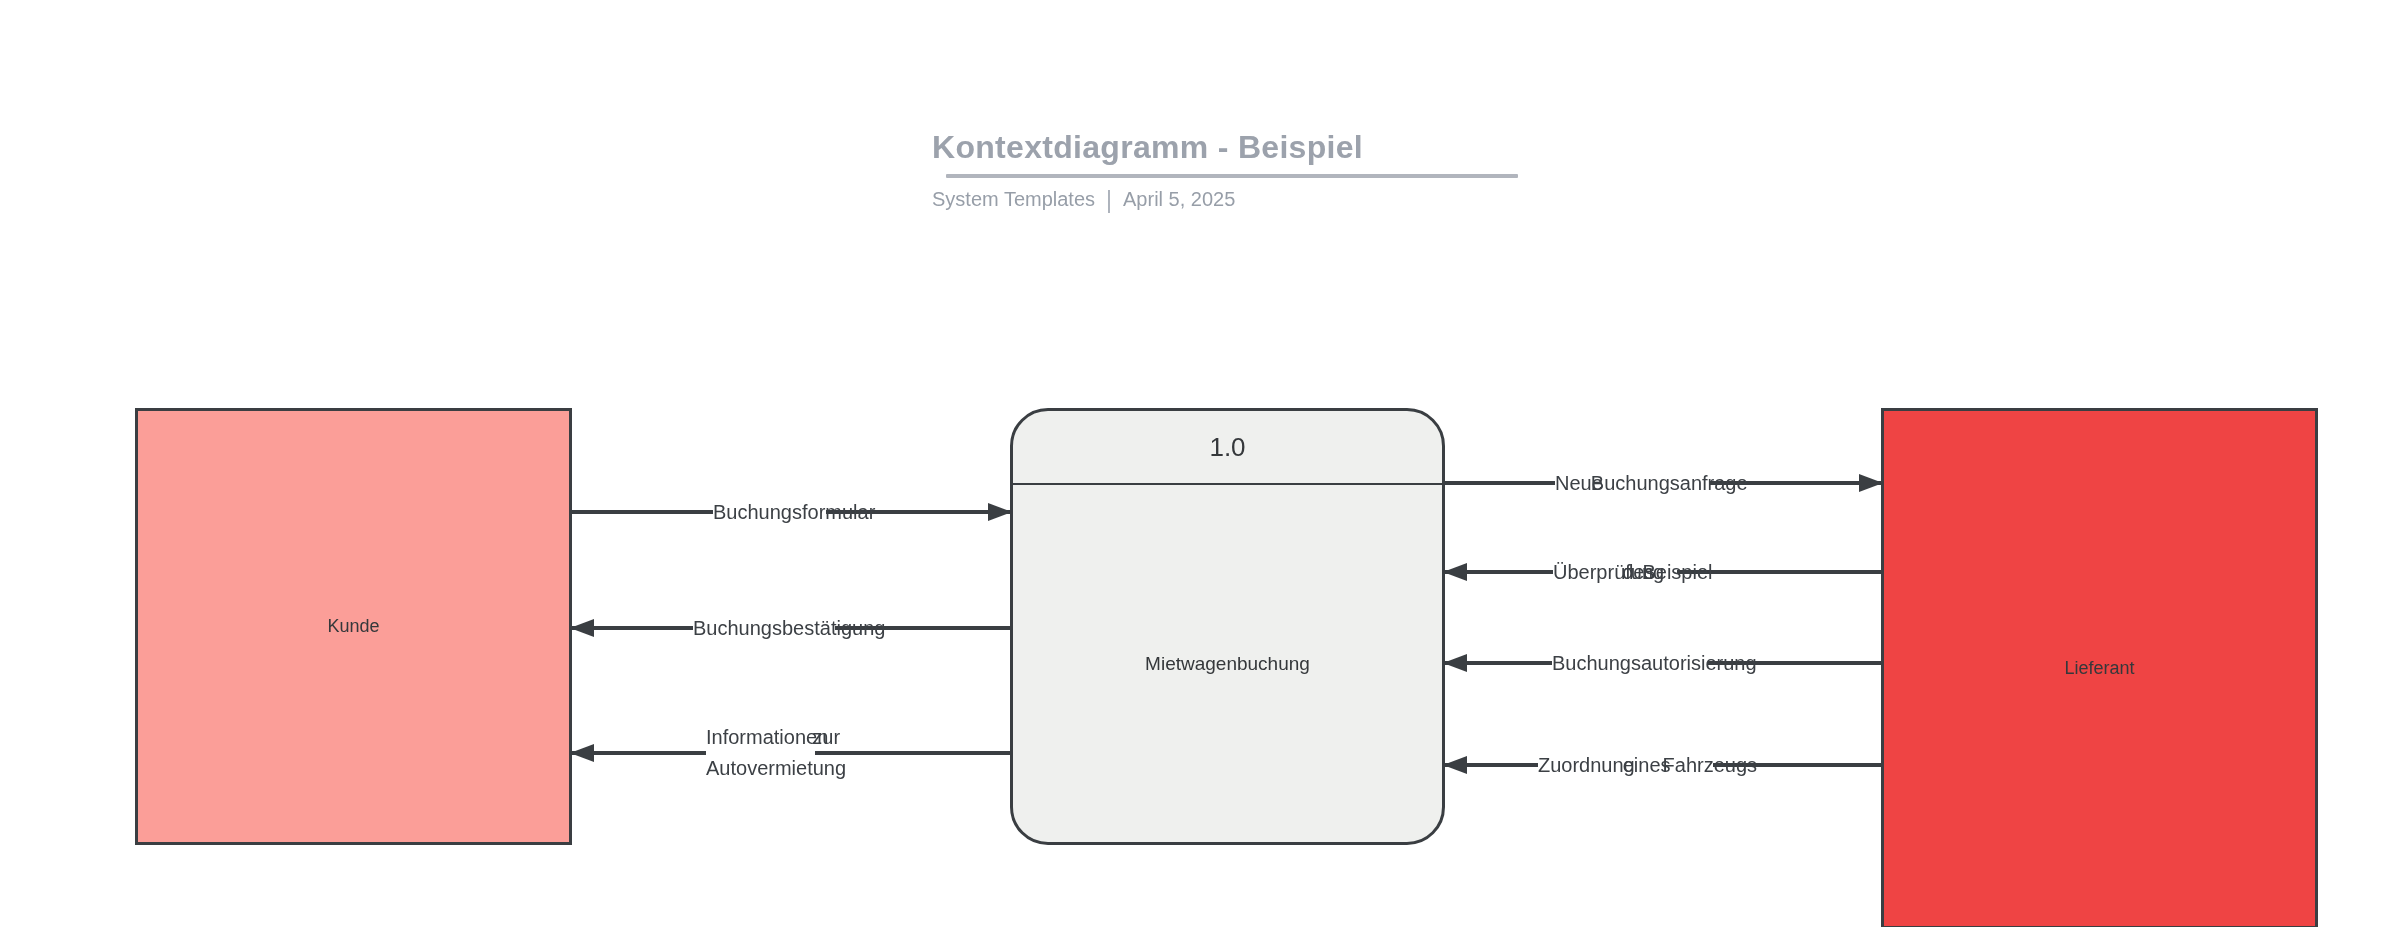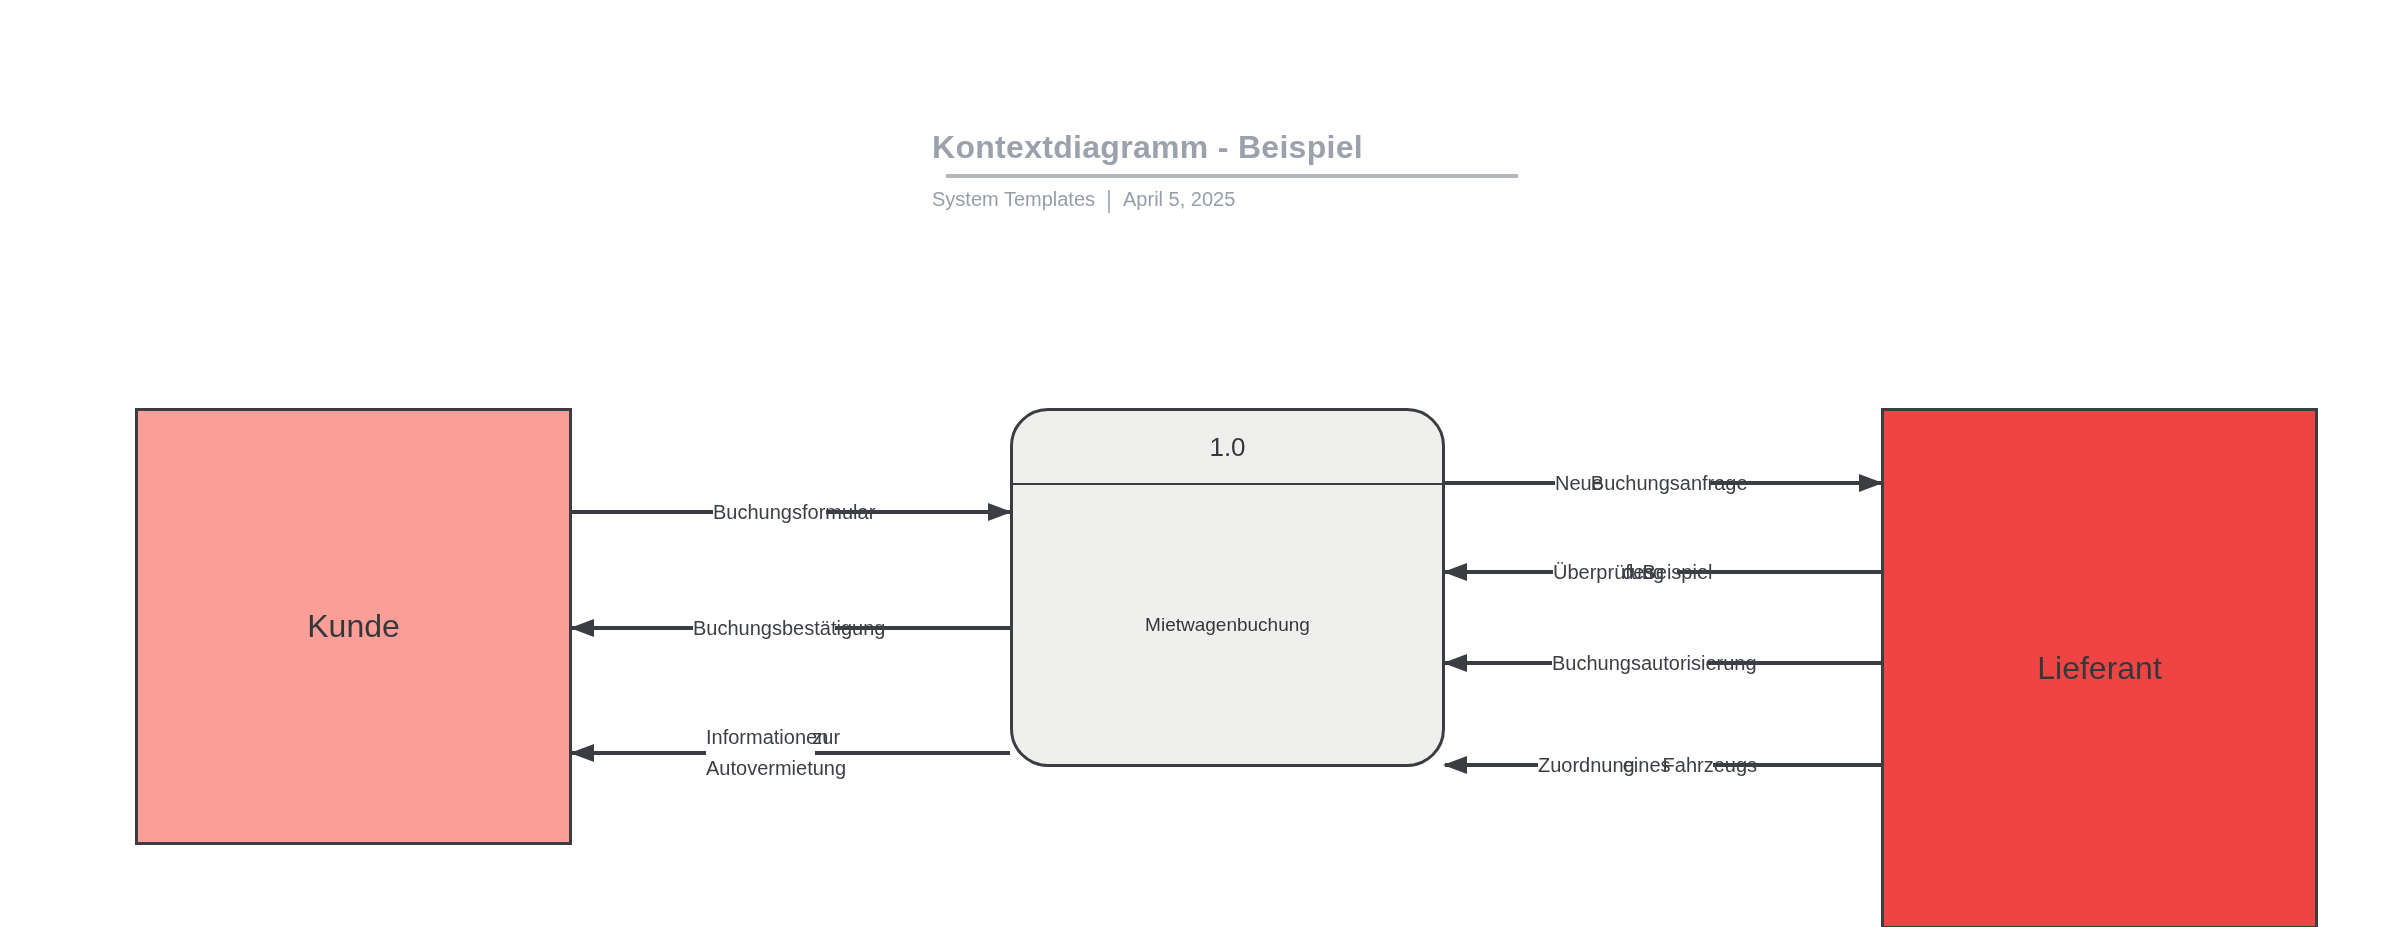--- a/index.html
+++ b/index.html
@@ -8,21 +8,21 @@
 
   
   .header{position:absolute;left:932px;top:128px;width:600px;}
   .title{font-size:32px;font-weight:700;color:#9CA2AC;line-height:38px;letter-spacing:.3px;}
   .title-rule{width:572px;height:4px;background:#B1B5BD;margin:8px auto 0;border-radius:1px;}
   .subtitle{margin-top:9px;font-size:20px;color:#979EA8;line-height:24px;}
   .subtitle .sep{color:#A9AFB9;padding:0 11px;font-size:23px;vertical-align:-2px;font-weight:300;}
 
   
   .node{position:absolute;box-sizing:border-box;border:3px solid #3A3E42;color:#35383B;}
-  .entity{display:flex;align-items:center;justify-content:center;font-size:32px;}
+  .entity{display:flex;align-items:center;justify-content:center;font-size:18px;}
   .process{display:flex;flex-direction:column;border-radius:38px;overflow:hidden;}
   .process-header{height:72px;flex:0 0 72px;border-bottom:2px solid #3A3E42;display:flex;align-items:center;justify-content:center;font-size:26px;}
   .process-body{flex:1;display:flex;align-items:center;justify-content:center;font-size:19px;text-align:right;}
 
   
   .edge{position:absolute;height:4px;background:#3A3E42;}
   .ah{position:absolute;top:50%;transform:translateY(-50%);width:0;height:0;
       border-top:9px solid transparent;border-bottom:9px solid transparent;}
   .ah-right{right:-2px;border-left:24px solid #3A3E42;}
   .ah-left{left:-2px;border-right:24px solid #3A3E42;}
@@ -51,21 +51,21 @@
     <div class="title-rule"></div>
     <div class="subtitle">
       <span>System Templates</span><span class="sep">|</span><span>April 5, 2025</span>
     </div>
   </div>
 
   <div class="node entity" style="left:135px;top:408px;width:437px;height:437px;background:#FB9E98;">
     <span>Kunde</span>
   </div>
 
-  <div class="node process" style="left:1010px;top:408px;width:435px;height:359px;background:#EFF0EE;">
+  <div class="node process" style="left:1010px;top:408px;width:435px;height:437px;background:#EFF0EE;">
     <div class="process-header">
       <span>1.0</span>
     </div>
     <div class="process-body">
       <span>Mietwagenbuchung</span>
     </div>
   </div>
 
   <div class="node entity" style="left:1881px;top:408px;width:437px;height:521px;background:#ef4444;">
     <span>Lieferant</span>

